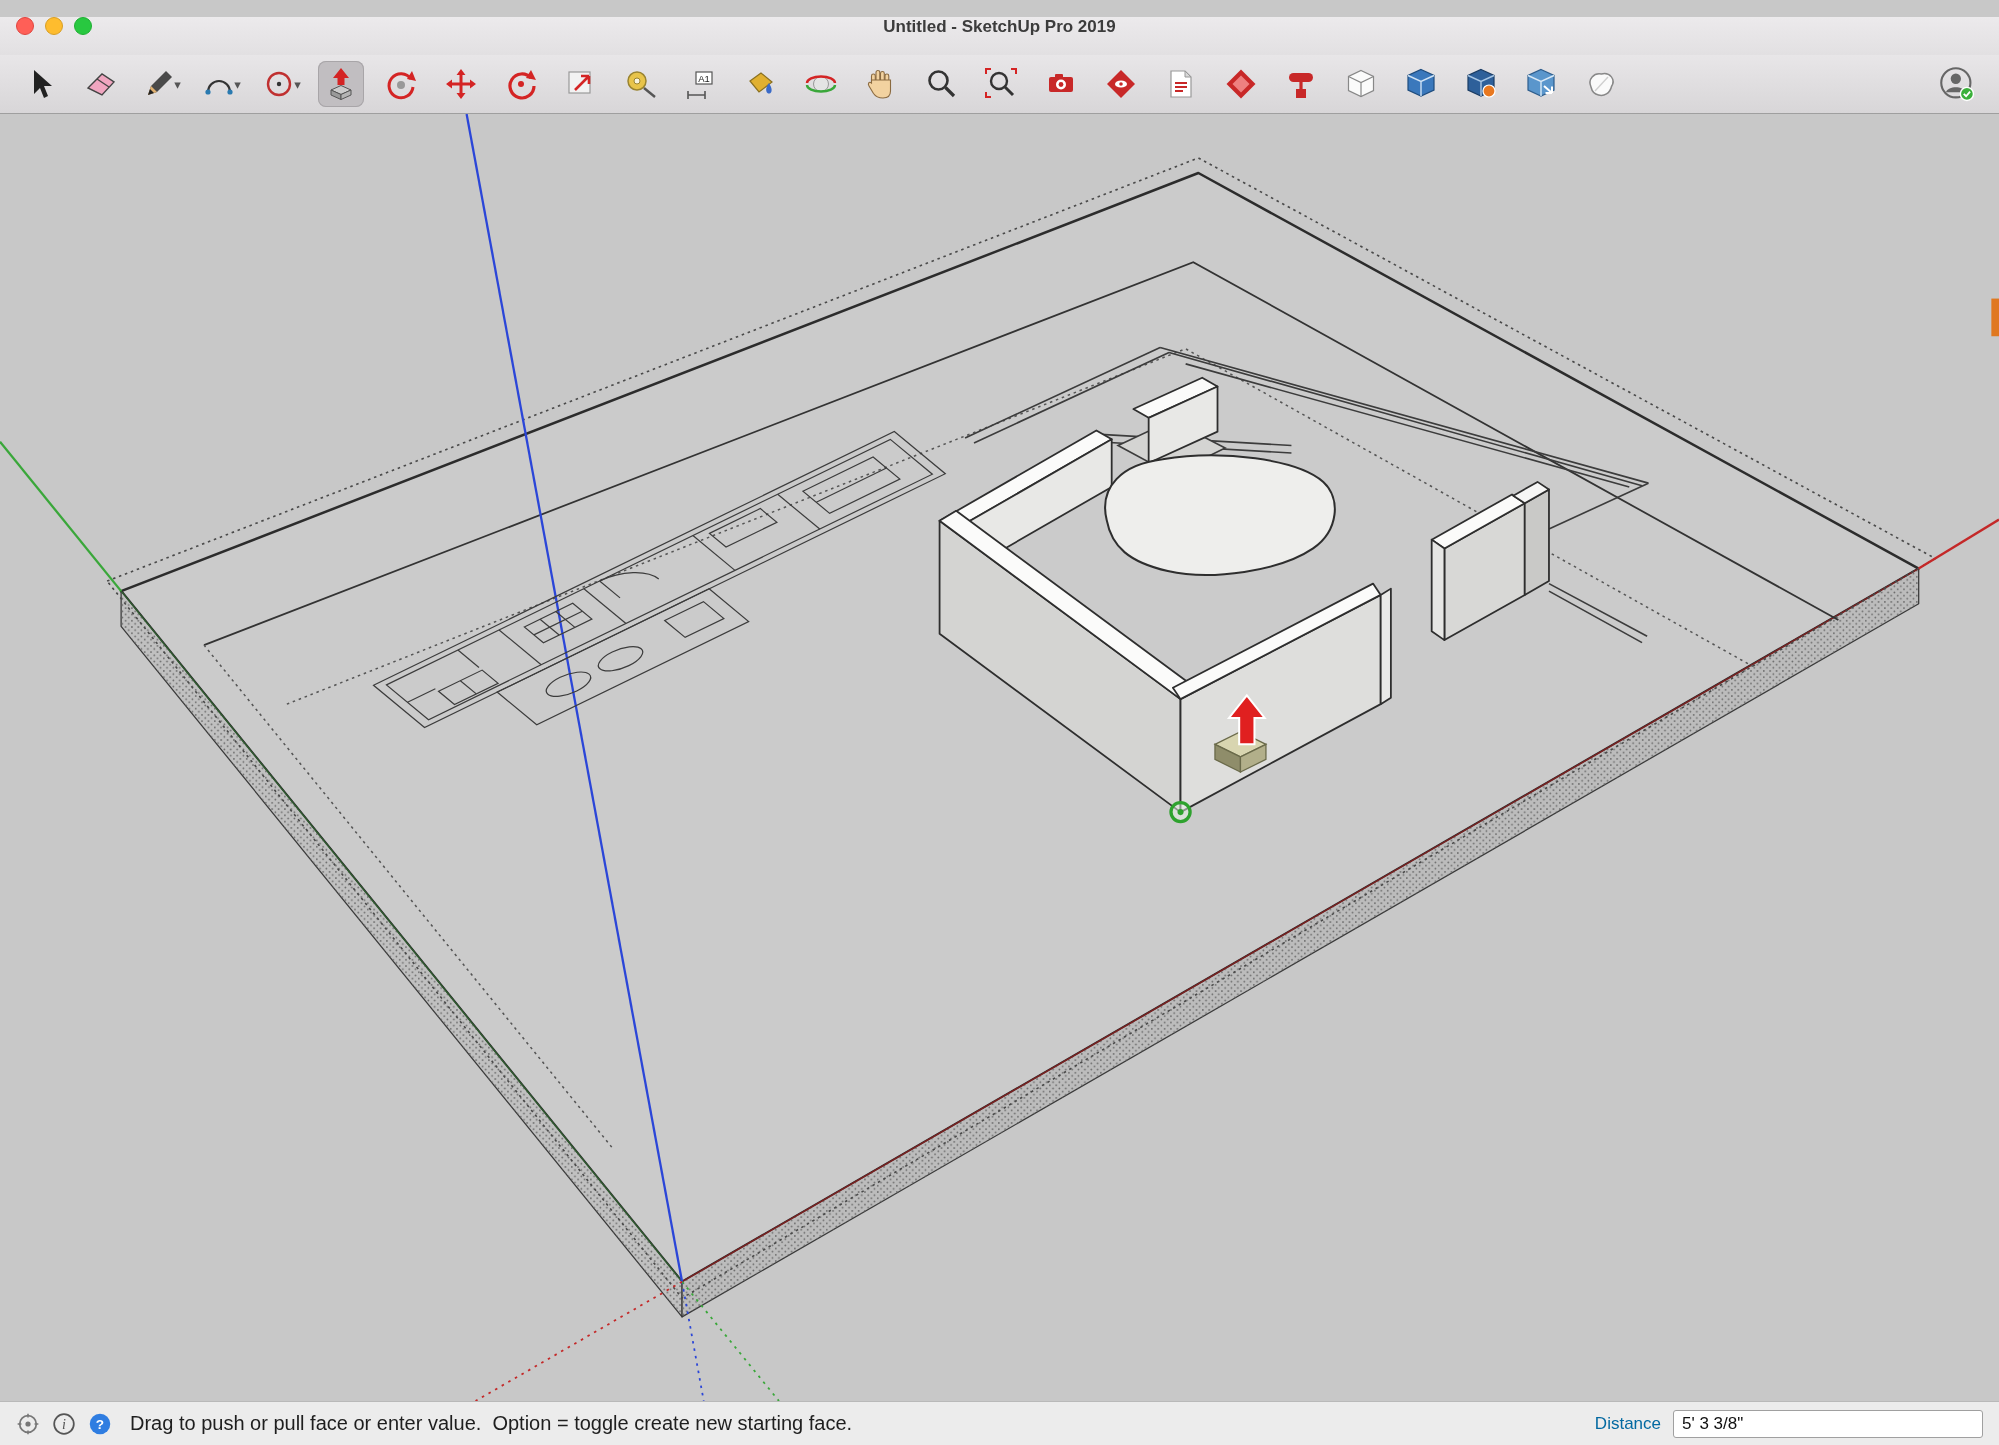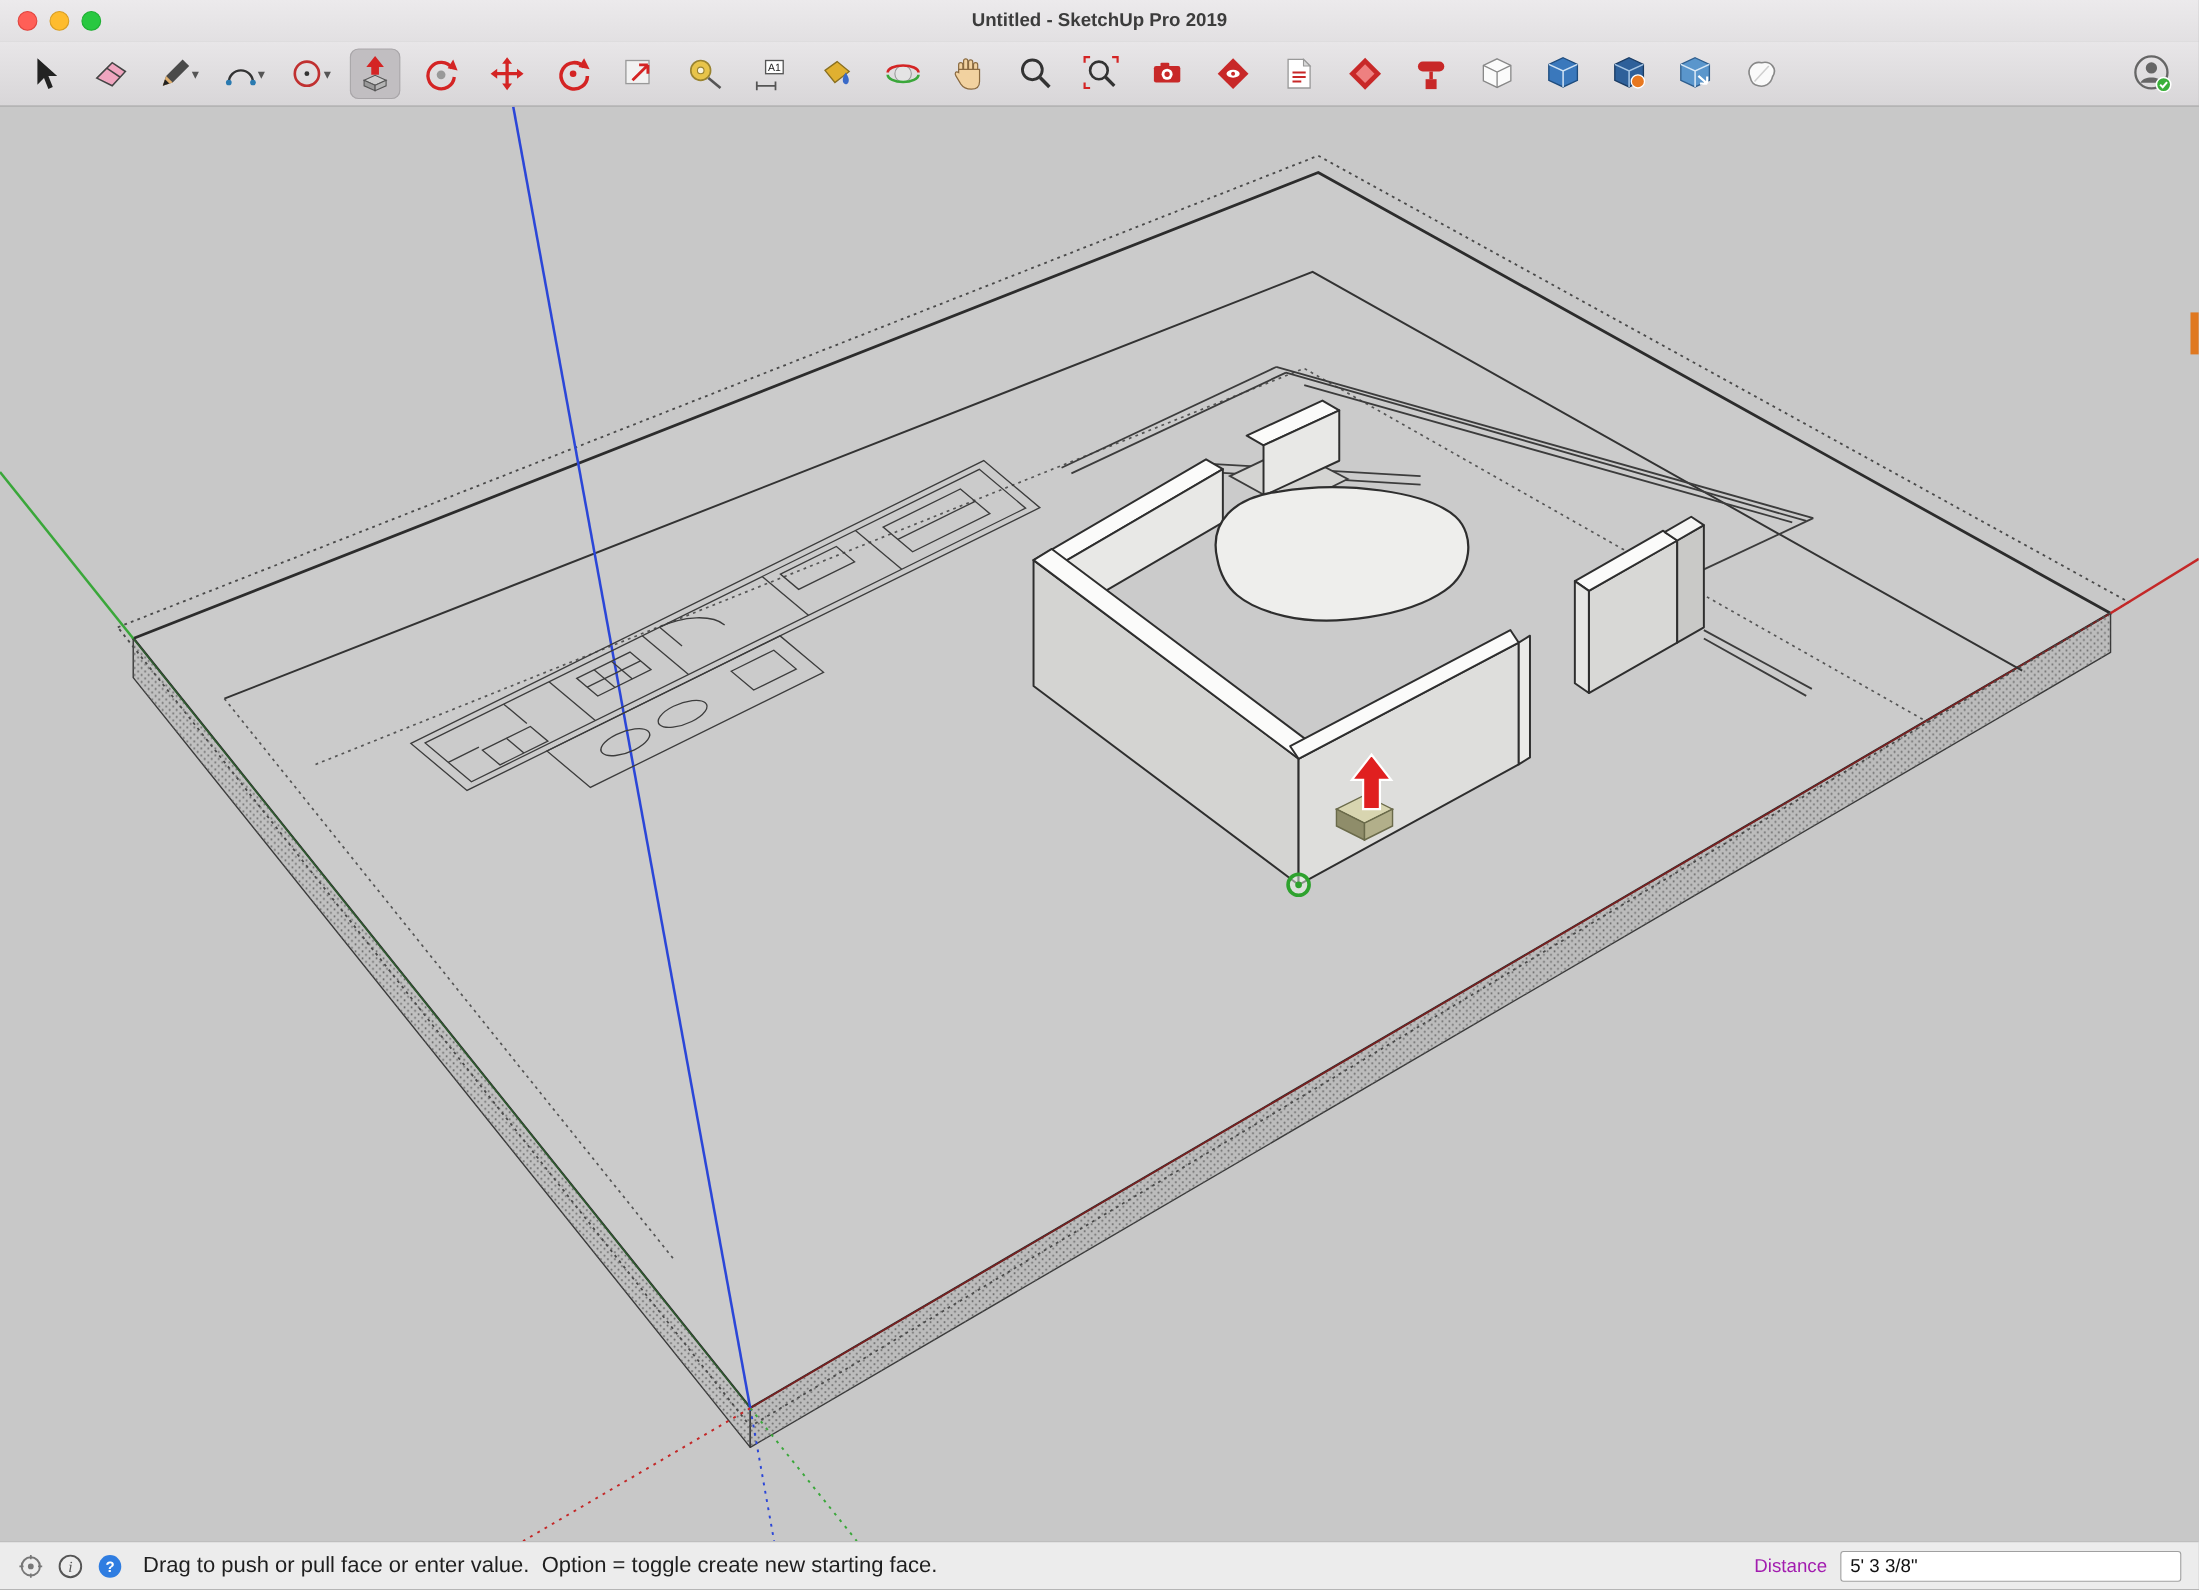--- a/index.html
+++ b/index.html
@@ -1,21 +1,21 @@
 <!DOCTYPE html>
 <html><head>
 <meta charset="utf-8">
 <style>
   html,body{margin:0;padding:0;background:#9a9a9a;}
   body{font-family:"Liberation Sans",sans-serif;-webkit-font-smoothing:antialiased;}
   .app{width:1999px;height:1445px;display:flex;flex-direction:column;overflow:hidden;background:#c8c8c8;}
 
   
   .titlebar{height:38px;flex:0 0 38px;background:linear-gradient(#eceaec,#e2e0e2);
-    display:flex;align-items:center;position:relative;}
+    display:flex;position:relative;margin-top:17px;}
   .traffic{display:flex;gap:11px;margin-left:16px;}
   .light{width:16px;height:16px;border-radius:50%;}
   .light.red{background:#ff5f57;border:1px solid #e0443e;}
   .light.yellow{background:#febc2e;border:1px solid #d89e24;}
   .light.green{background:#28c840;border:1px solid #1faf33;}
   .title{position:absolute;left:0;right:0;text-align:center;font-size:17px;font-weight:600;color:#3c3c3c;pointer-events:none;}
 
   
   .toolbar{height:58px;flex:0 0 58px;background:linear-gradient(#e8e6e8,#d8d6d8);
     border-bottom:1px solid #9f9f9f;display:flex;align-items:center;padding:0 18px;}
@@ -32,21 +32,21 @@
   .viewport svg.scene{position:absolute;inset:0;width:100%;height:100%;}
   .plan *{vector-effect:non-scaling-stroke;}
 
   
   .statusbar{height:43px;flex:0 0 43px;background:#ececec;border-top:1px solid #b9b9b9;
     display:flex;align-items:center;padding:0 16px;gap:12px;}
   .sb-icon{width:24px;height:24px;display:flex;align-items:center;justify-content:center;}
   .sb-icon svg{width:24px;height:24px;}
   .hint{font-size:20px;color:#1e1e1e;margin-left:6px;white-space:pre;}
   .spacer{flex:1 1 auto;}
-  .measure-label{font-size:17px;color:#a21caf;}
+  .measure-label{font-size:17px;color:#0369a1;}
   .vcb{width:292px;height:26px;border:1px solid #a0a0a0;border-radius:3px;background:#ffffff;
     font-family:"Liberation Sans",sans-serif;font-size:17px;color:#111;padding:0 8px;outline:none;}
 </style>
 </head>
 <body>
 
 <div class="app">
 
   <div class="titlebar">
     <div class="traffic">

